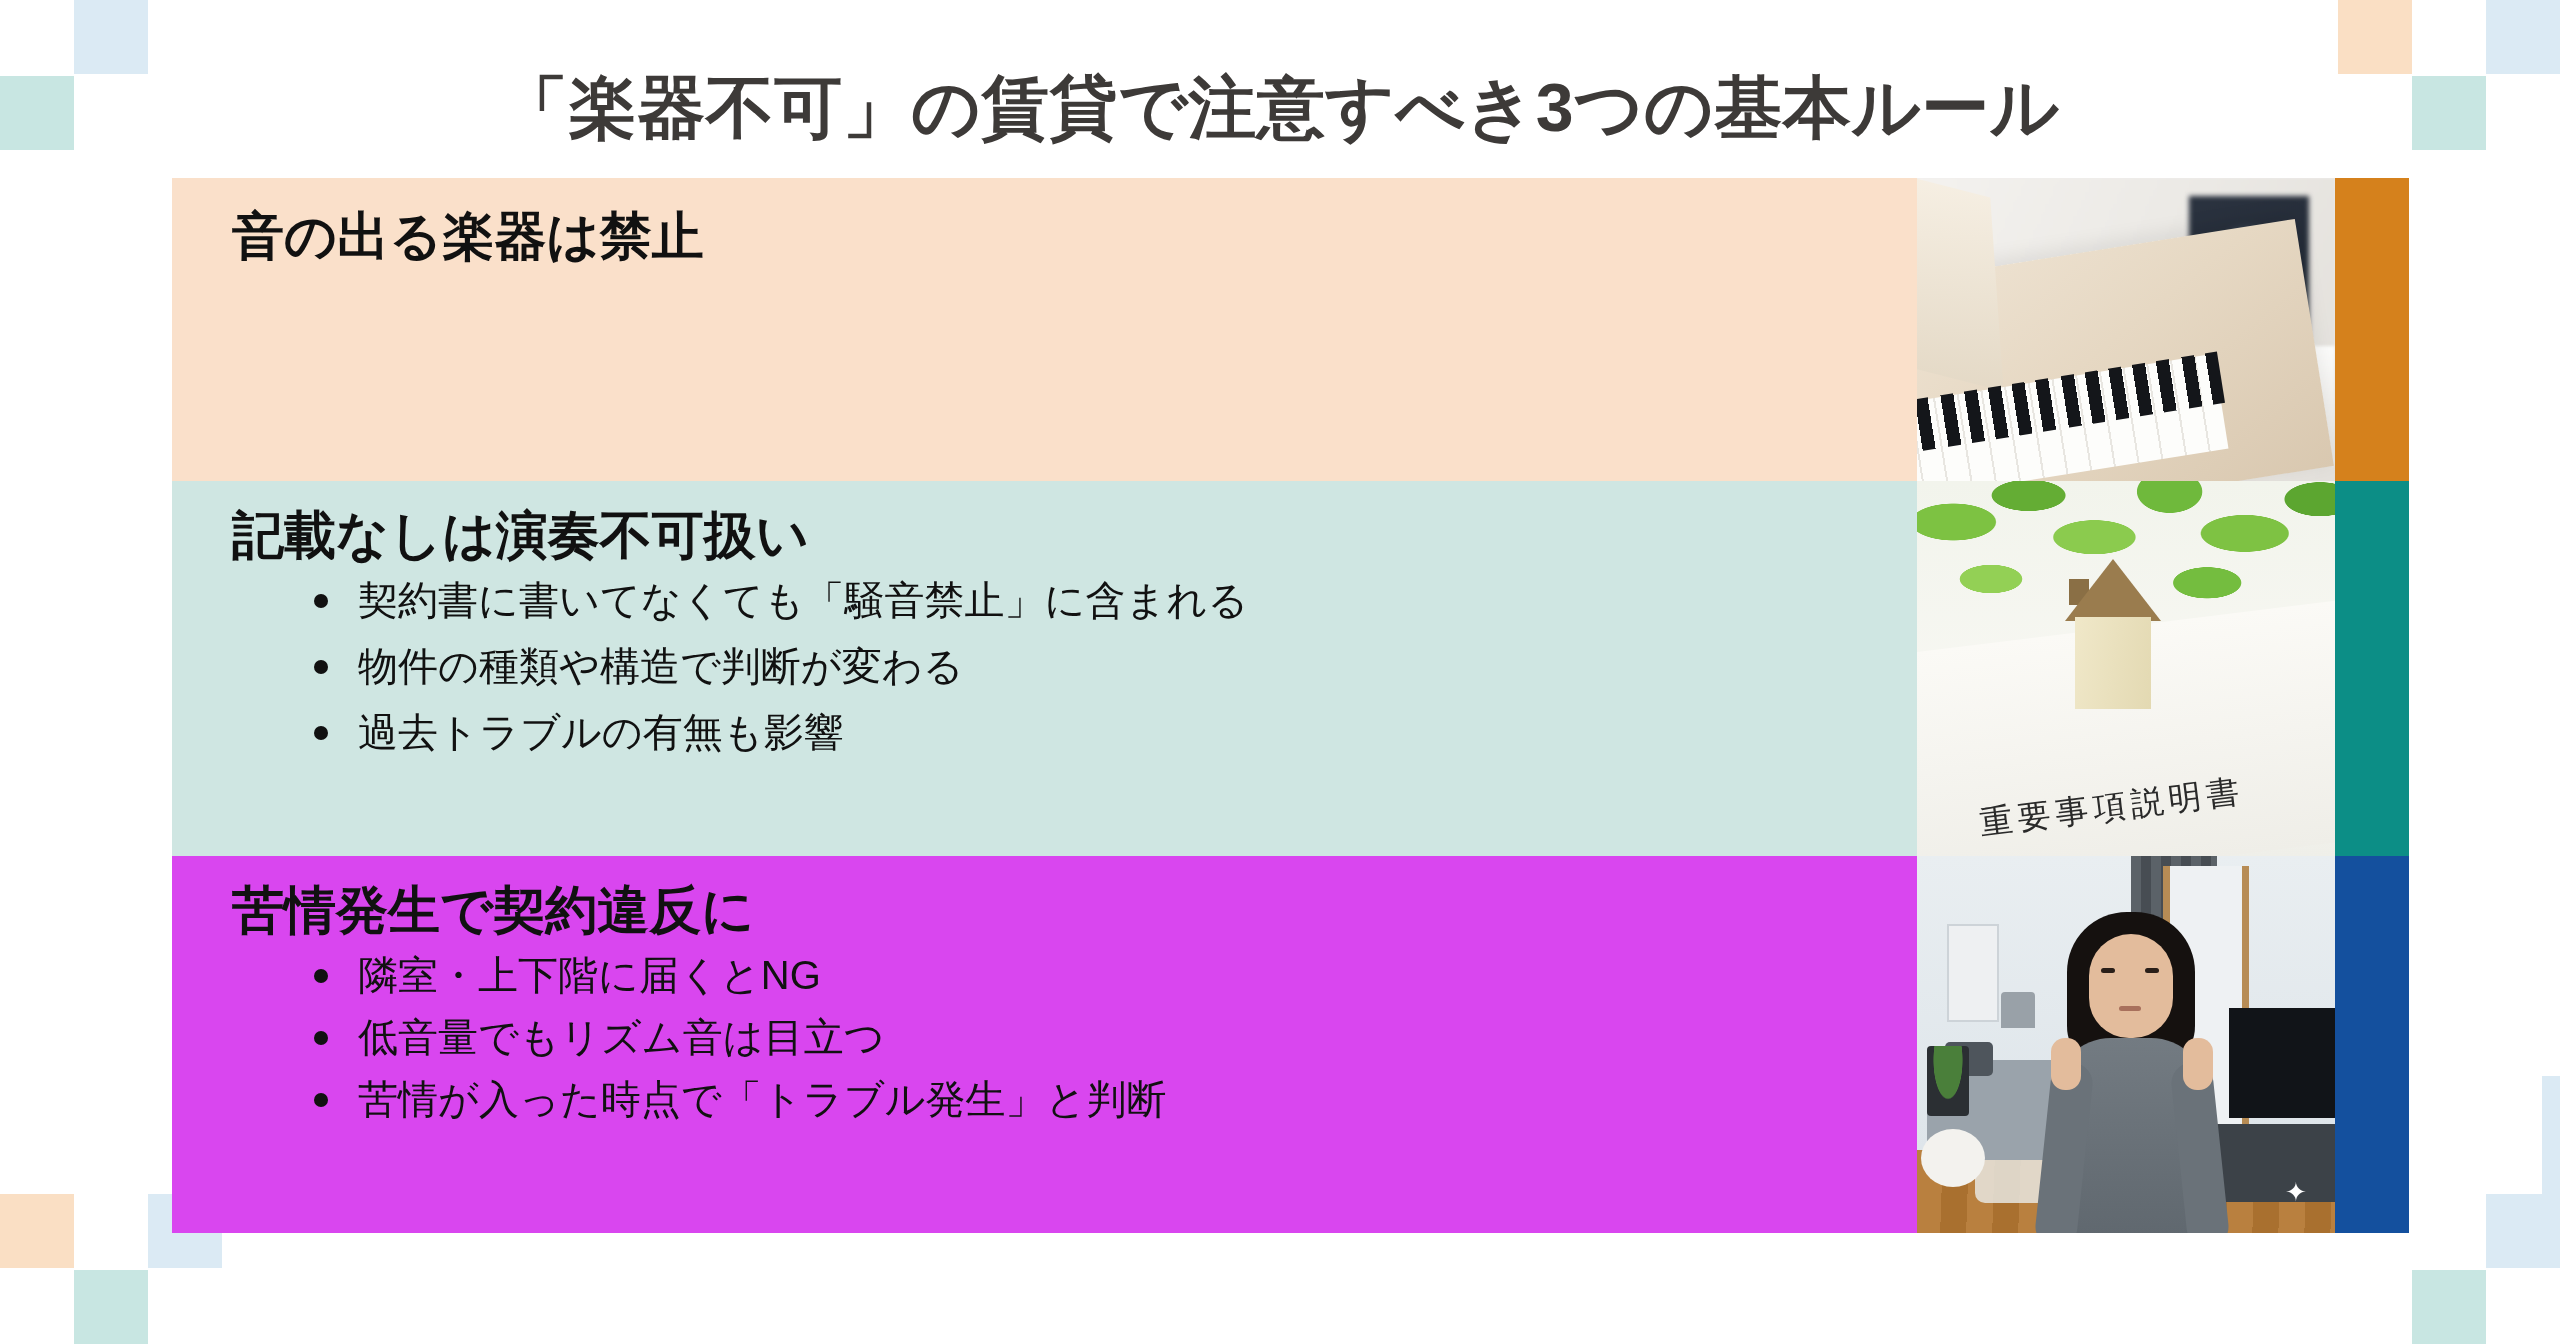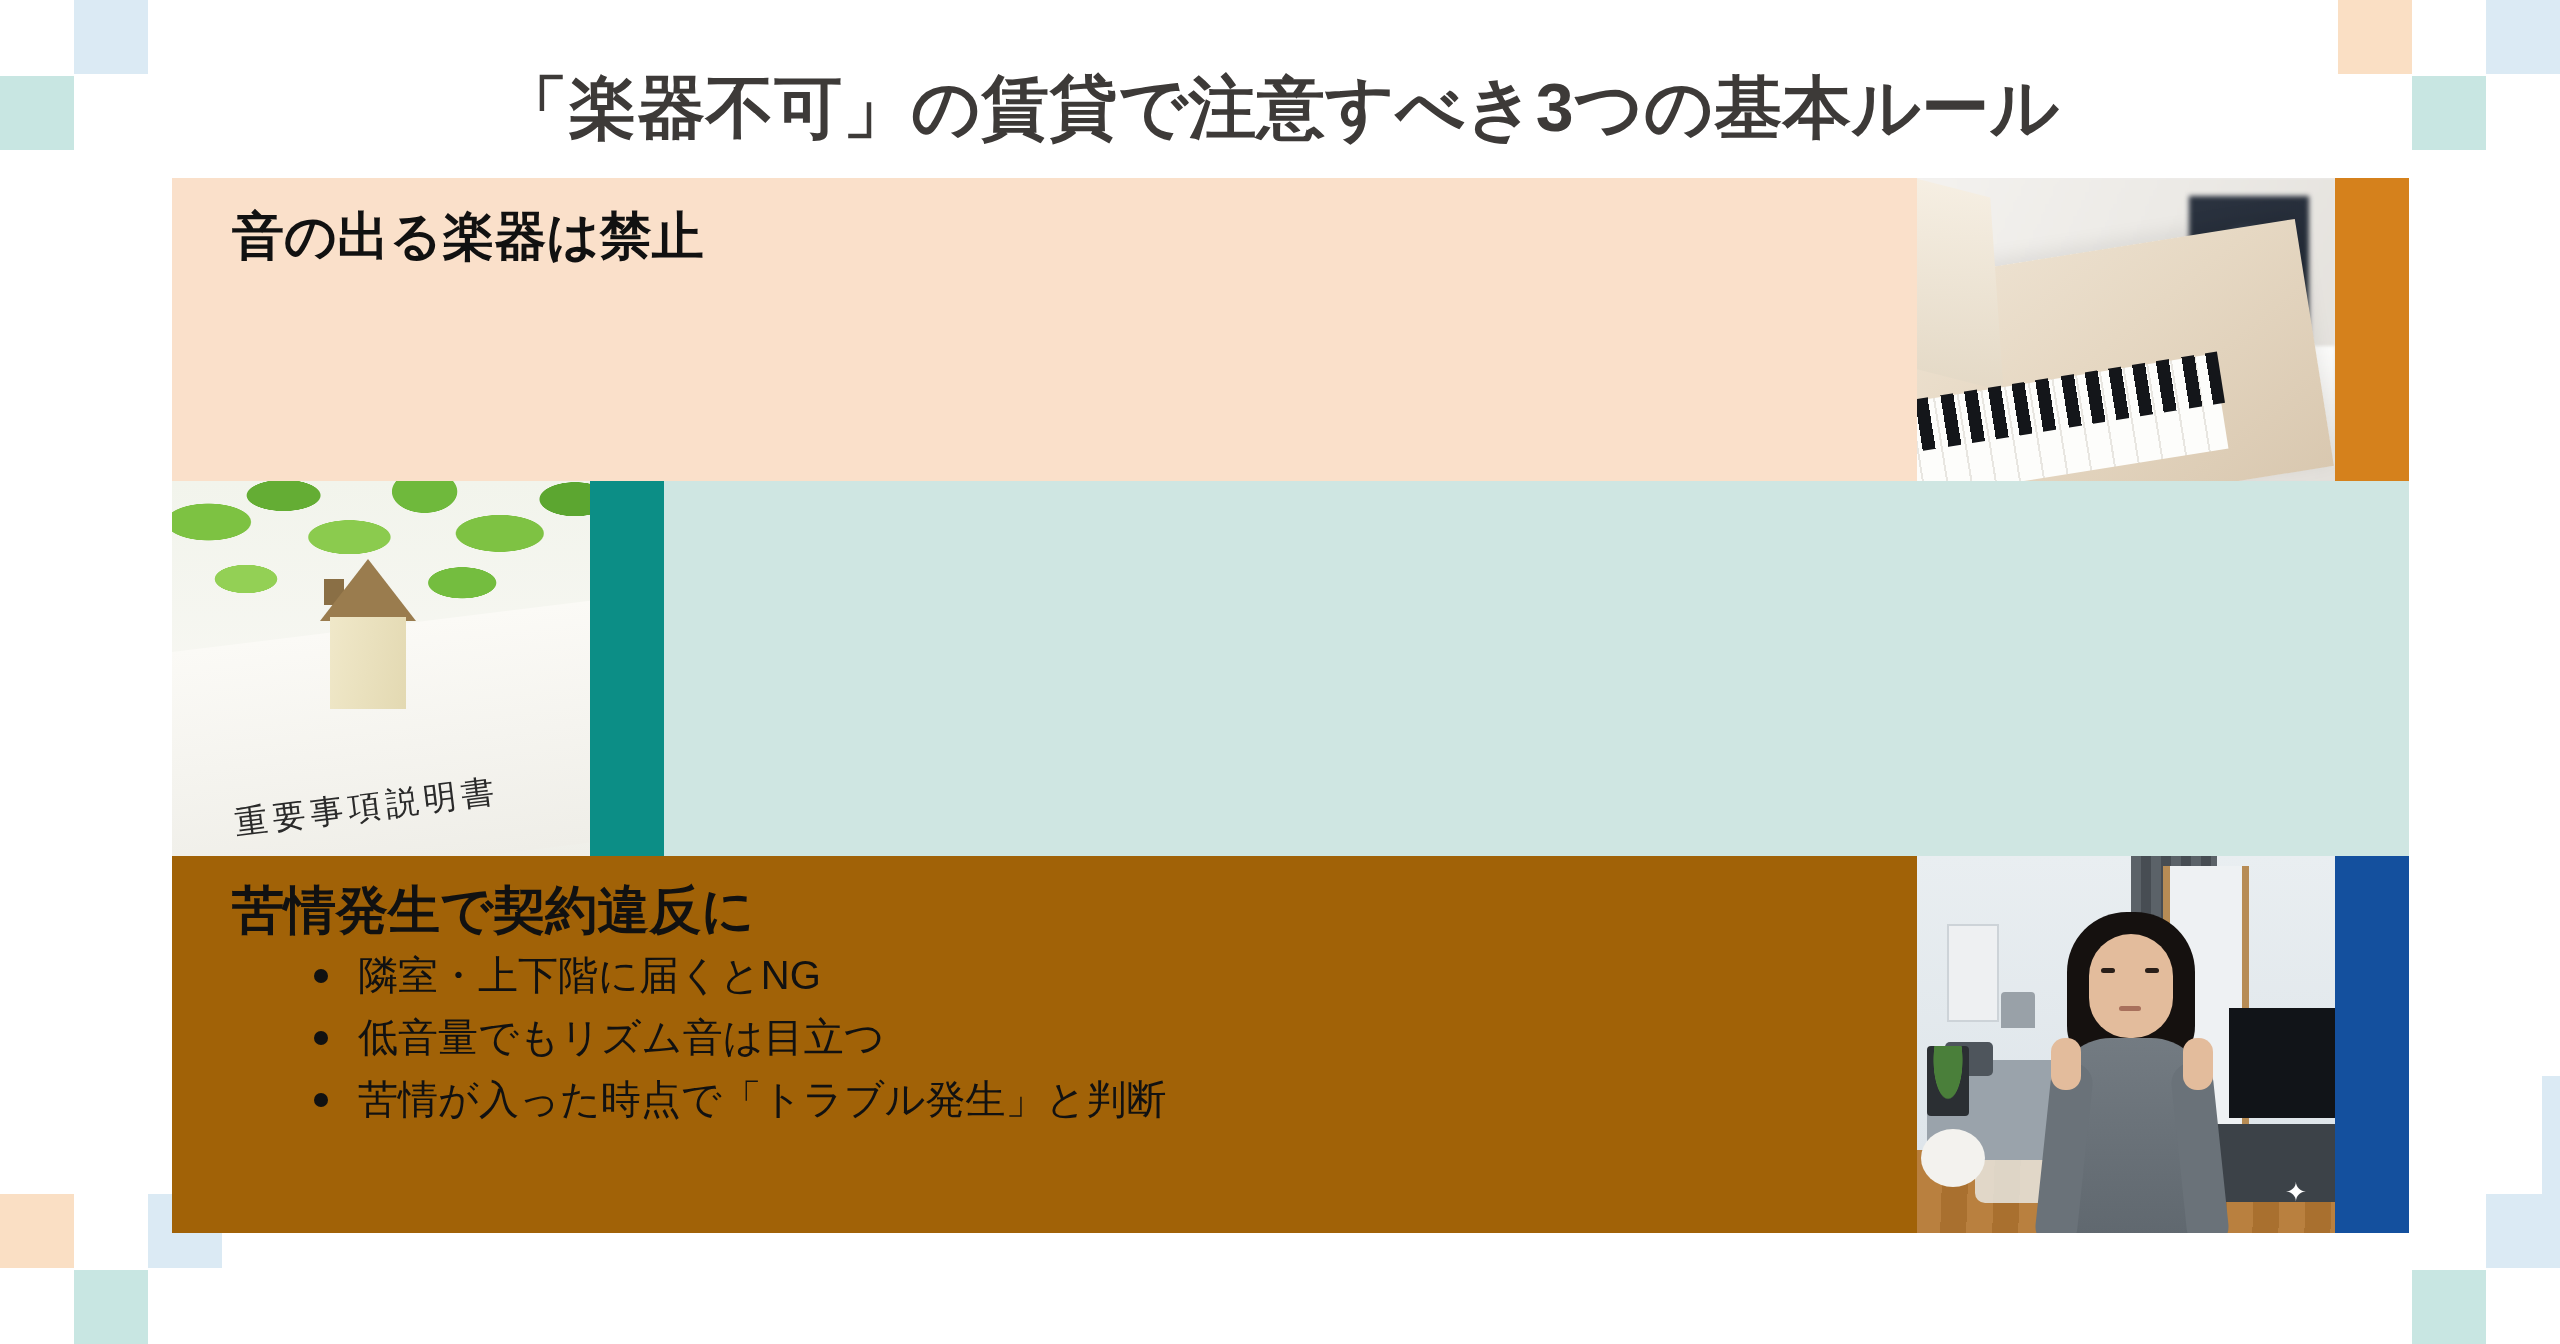--- a/index.html
+++ b/index.html
@@ -71,21 +71,21 @@
   }
 
   .card {
     display: flex;
     align-items: stretch;
     position: relative;
     overflow: hidden;
   }
   .card-1 { height: 303px; background: #fae0ca; }
   .card-2 { height: 375px; background: #cfe6e2; }
-  .card-3 { height: 377px; background: #a16207; }
+  .card-3 { height: 377px; background: #d946ef; }
 
   .card-text {
     flex: 1 1 auto;
     padding: 26px 46px 10px 60px;
     display: flex;
     flex-direction: column;
     justify-content: flex-start;
     min-width: 0;
   }
   .card-2 .card-text { padding-top: 22px; }
@@ -406,20 +406,28 @@
         <div class="pianobody"></div>
         <div class="musicstand"></div>
         <div class="keys"></div>
         <div class="blackkeys"></div>
       </div>
       <div class="accent accent-1"></div>
     </div>
   </section>
 
   <section class="card card-2">
+    <div class="card-text">
+      <h2 class="card-heading">記載なしは演奏不可扱い</h2>
+      <ul class="bullets">
+        <li>契約書に書いてなくても「騒音禁止」に含まれる</li>
+        <li>物件の種類や構造で判断が変わる</li>
+        <li>過去トラブルの有無も影響</li>
+      </ul>
+    </div>
     <div class="card-media">
       <div class="photo ph2">
         <div class="paper"></div>
         <div class="foliage"></div>
         <div class="house">
           <span class="chim"></span>
           <span class="roof"></span>
           <span class="wall2"></span>
         </div>
         <div class="doctext">重要事項説明書</div>

